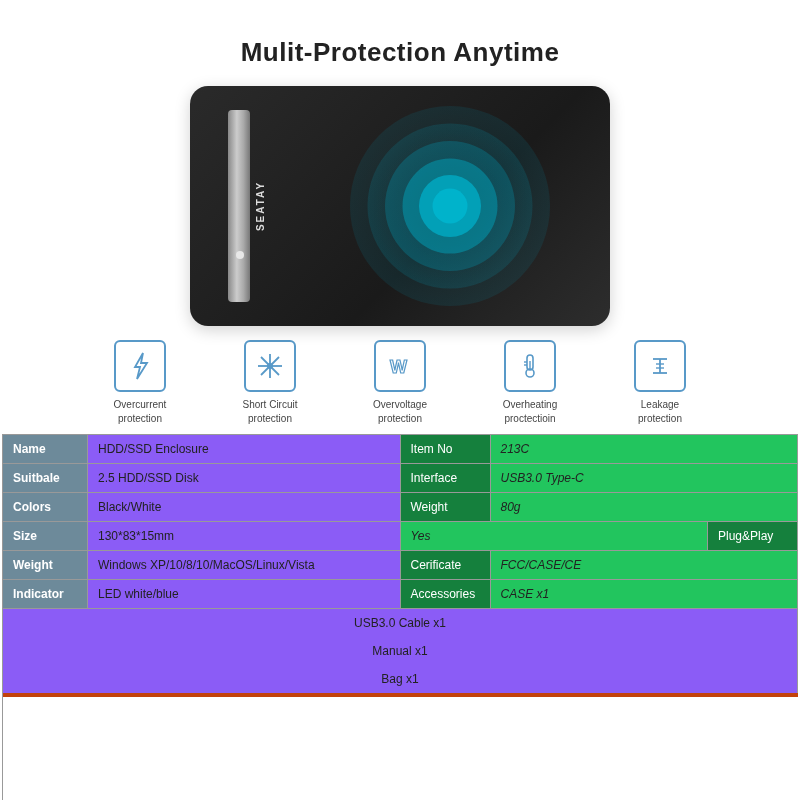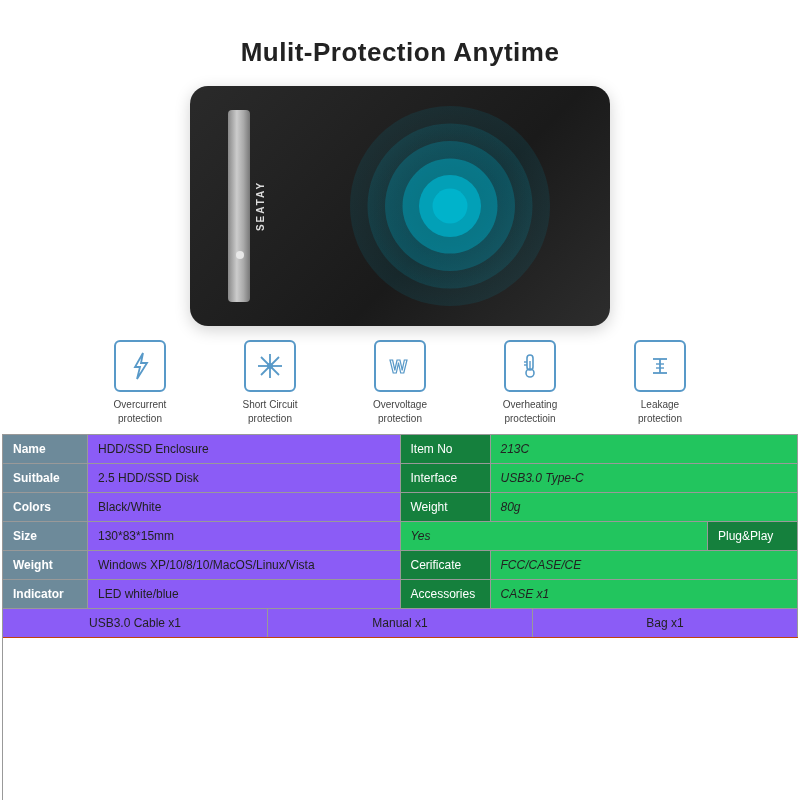--- a/index.html
+++ b/index.html
@@ -152,21 +152,22 @@
       margin: 0 2px;
       flex: 1;
     }
 
     .specs-row {
       display: flex;
       border-bottom: 1px solid #999;
     }
 
     .specs-row:last-child {
-      border-bottom: 1px solid #c2410c;
+      border-bottom: 4px solid #c2410c;
+      flex-direction: column;
     }
 
     .spec-cell {
       border-right: 1px solid #999;
       padding: 7px 10px;
       font-size: 12px;
       display: flex;
       align-items: center;
     }
 

